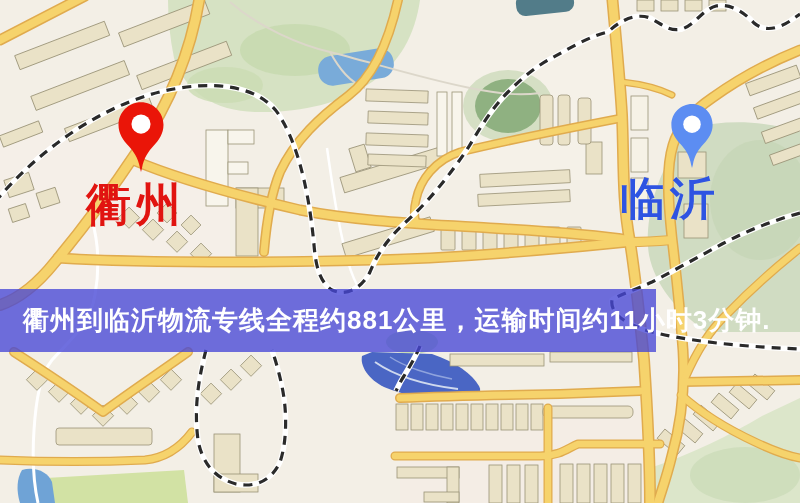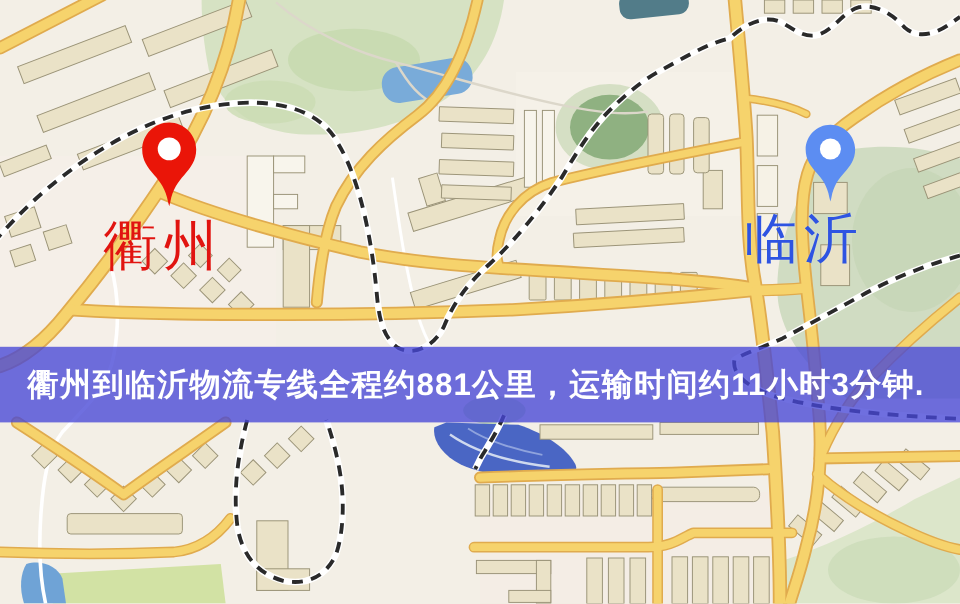--- a/index.html
+++ b/index.html
@@ -1,26 +1,26 @@
 <!DOCTYPE html>
 <html><head>
 <meta charset="utf-8">
 <style>
   html,body{margin:0;padding:0;}
   body{width:800px;height:503px;position:relative;overflow:hidden;
        font-family:"Liberation Sans",sans-serif;background:#f3efe6;}
   #map-svg{position:absolute;left:0;top:0;}
   .marker{position:absolute;pointer-events:auto;}
   .marker svg{display:block;}
-  .city-label{position:absolute;font-weight:normal;font-size:45px;letter-spacing:5px;
+  .city-label{position:absolute;font-weight:bold;font-size:45px;letter-spacing:5px;
               line-height:1;white-space:nowrap;
               text-shadow:0 0 2px rgba(255,255,255,.25);}
   #quzhou-label{left:86px;top:182px;color:#e11410;}
   #linyi-label{left:620px;top:176px;color:#2e54e2;}
-  #route-banner{position:absolute;left:0;top:289px;width:800px;height:63px;
+  #route-banner{position:absolute;left:0;top:289px;width:656px;height:63px;
                 background:rgba(70,70,214,0.78);display:flex;align-items:center;}
   #route-banner .banner-text{color:#ffffff;font-size:26px;font-weight:bold;
                 padding-left:23px;letter-spacing:1px;white-space:nowrap;}
 </style>
 </head>
 <body>
 
 <svg id="map-svg" width="800" height="503" viewBox="0 0 800 503">
 
   <g>

